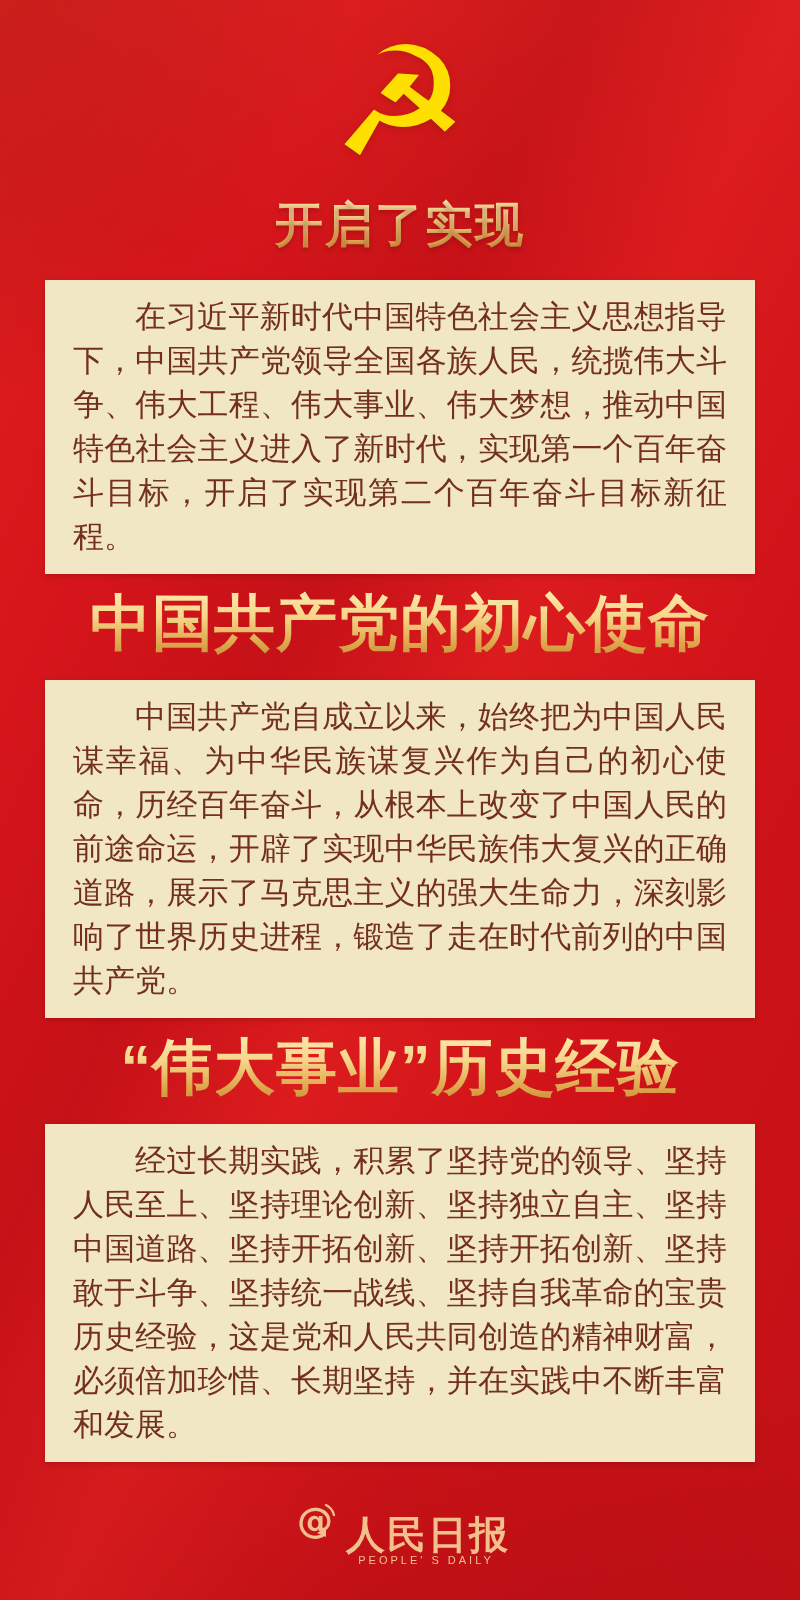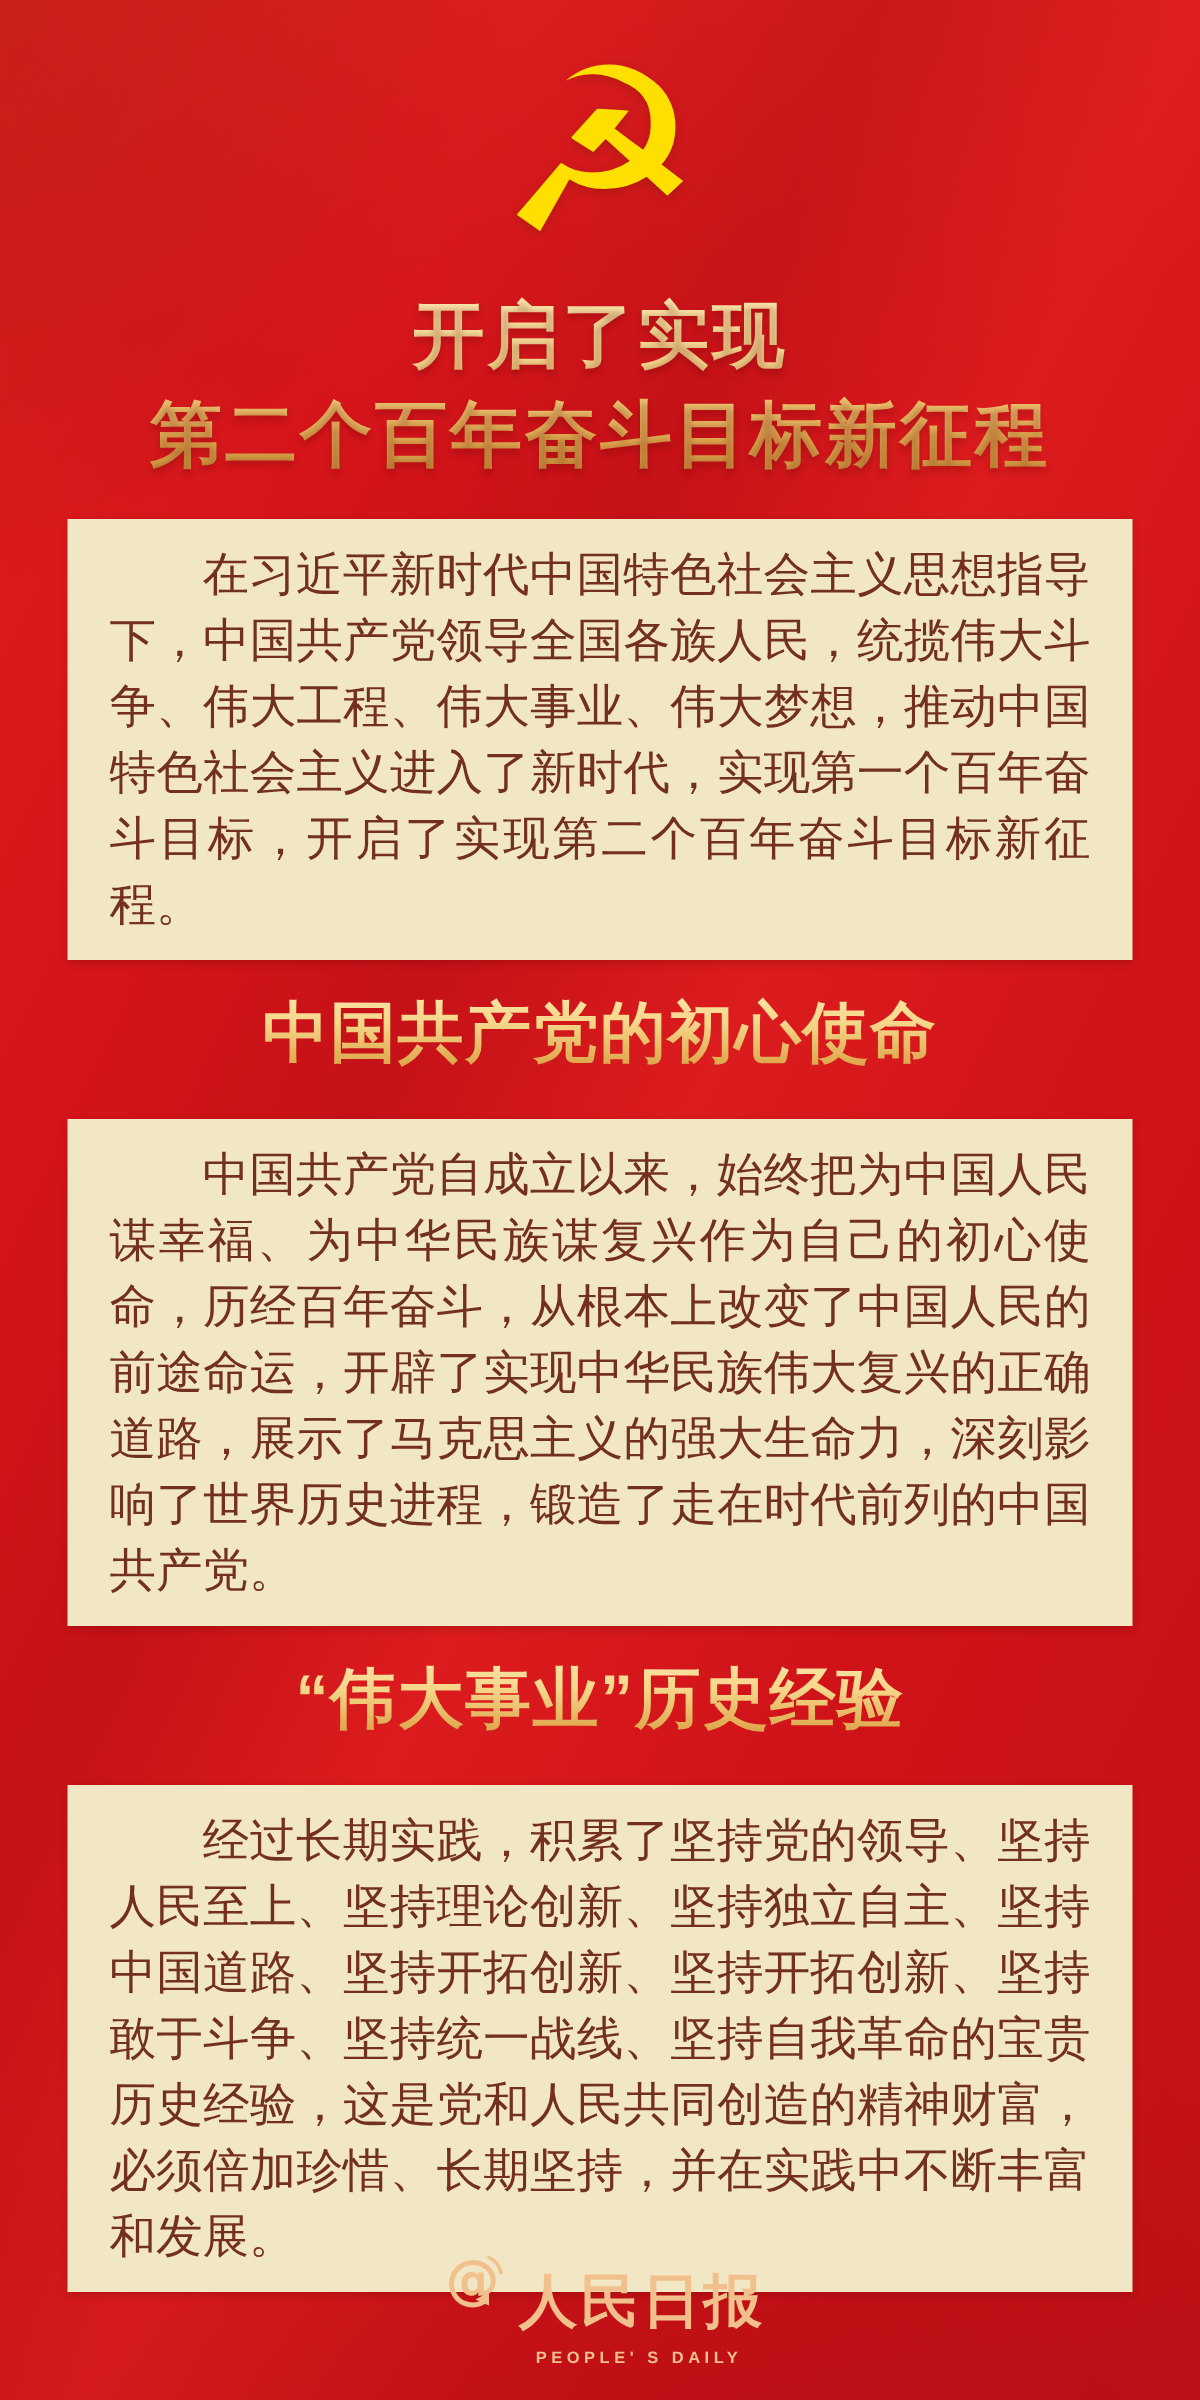--- a/index.html
+++ b/index.html
@@ -28,21 +28,21 @@
     font-size:48px;line-height:66px;
     letter-spacing:2px;
     background:linear-gradient(180deg,#fdeab0 0%,#f6d68a 40%,#dfa84e 78%,#c89038 100%);
     -webkit-background-clip:text;background-clip:text;
     color:transparent;
     text-shadow:0 3px 4px rgba(90,0,0,0.25);
   }
   .gold-heading{
     text-align:center;
     font-weight:900;
-    font-size:44px;line-height:70px;
+    font-size:61px;line-height:70px;
     letter-spacing:1px;
     background:linear-gradient(180deg,#fdeab0 0%,#f6d68a 40%,#dfa84e 78%,#c89038 100%);
     -webkit-background-clip:text;background-clip:text;
     color:transparent;
     margin-top:14px;
   }
   .content-box{
     width:654px;
     margin:22px auto 0 auto;
     background:#f1e7c5;
@@ -70,32 +70,31 @@
   }
   .footer .at-wrap{position:relative;width:50px;height:44px;}
   .footer .at-glyph{
     font-weight:bold;font-size:36px;line-height:44px;color:#f2c08c;
     font-family:"DejaVu Sans", sans-serif;
   }
   .footer .cn{
     font-weight:900;font-size:39px;letter-spacing:2px;line-height:34px;margin-top:28px;
   }
   .footer .en{
-    font-size:11px;letter-spacing:3px;margin-top:14px;margin-left:52px;
-    font-weight:bold;
+    font-size:11px;letter-spacing:3px;margin-top:2px;margin-left:52px;
+    font-weight:normal;
   }
 </style>
 </head>
 <body>
 
 <div class="emblem">☭</div>
 
 <div class="title">
   <div>开启了实现</div>
-  <div>第二个百年奋斗目标新征程</div>
 </div>
 
 <div class="content-box">
   <p>在习近平新时代中国特色社会主义思想指导下，中国共产党领导全国各族人民，统揽伟大斗争、伟大工程、伟大事业、伟大梦想，推动中国特色社会主义进入了新时代，实现第一个百年奋斗目标，开启了实现第二个百年奋斗目标新征程。</p>
 </div>
 
 <div class="gold-heading">中国共产党的初心使命</div>
 
 <div class="content-box">
   <p>中国共产党自成立以来，始终把为中国人民谋幸福、为中华民族谋复兴作为自己的初心使命，历经百年奋斗，从根本上改变了中国人民的前途命运，开辟了实现中华民族伟大复兴的正确道路，展示了马克思主义的强大生命力，深刻影响了世界历史进程，锻造了走在时代前列的中国共产党。</p>

